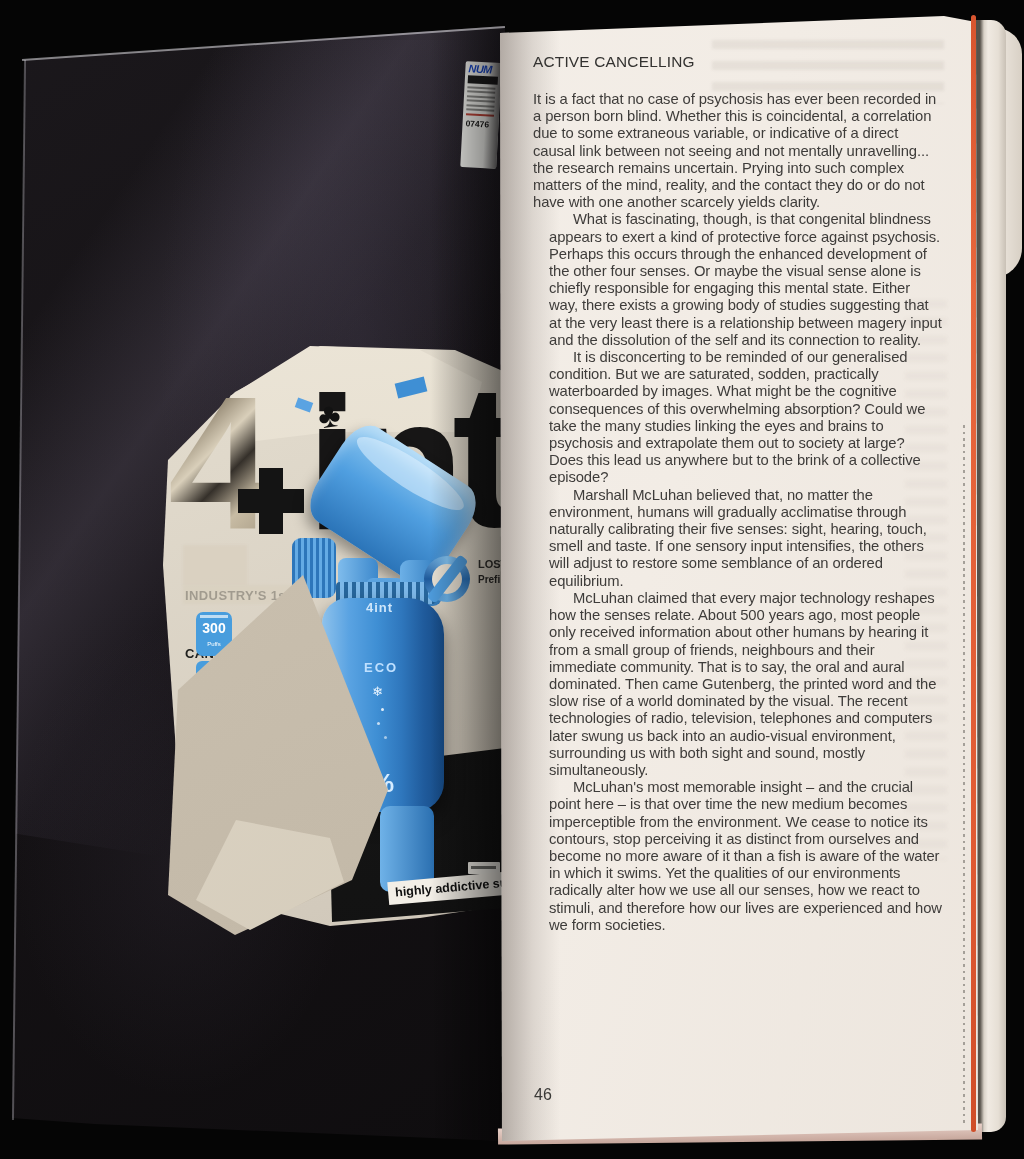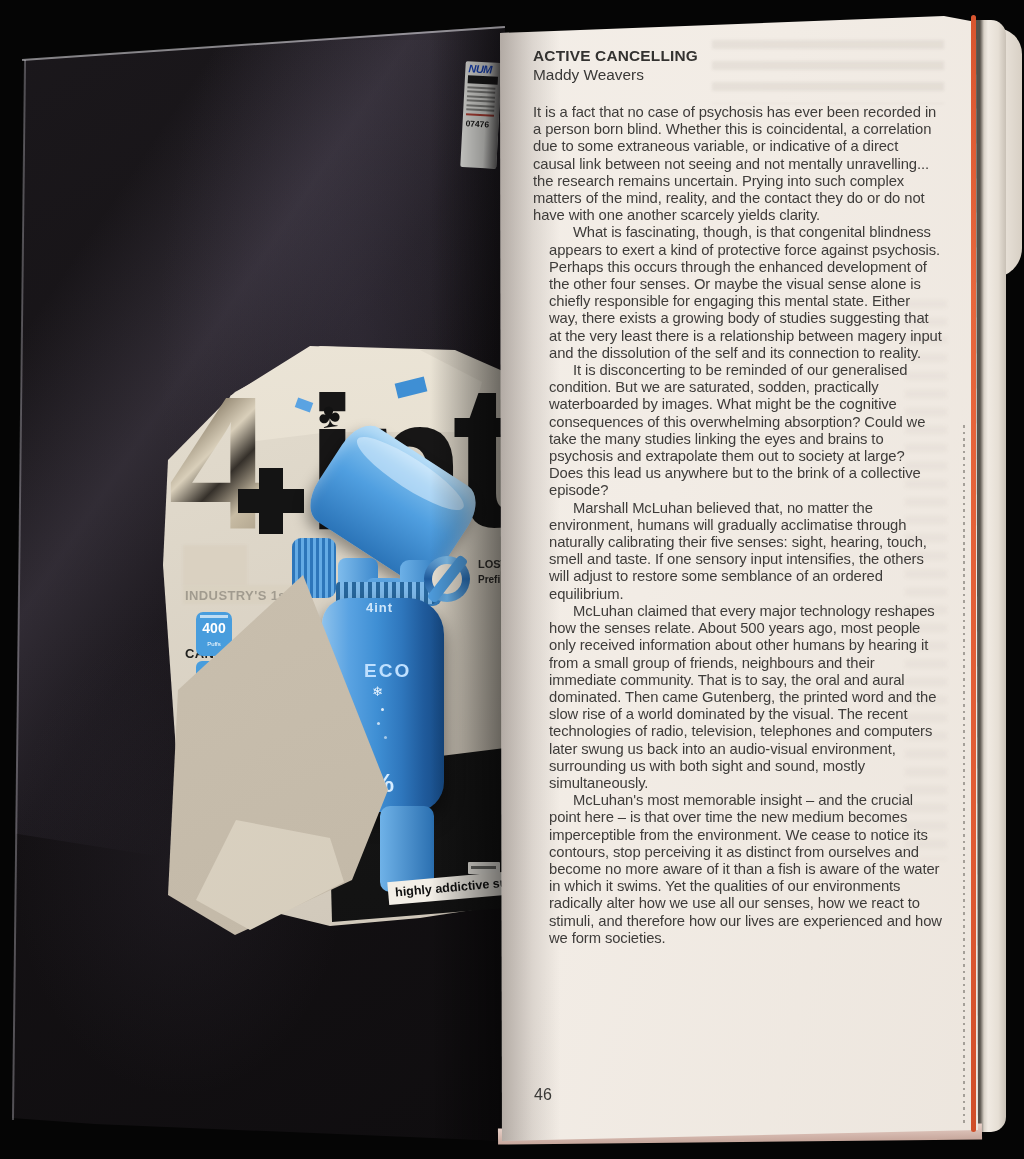--- a/index.html
+++ b/index.html
@@ -87,21 +87,21 @@
     background:linear-gradient(180deg,#5ea6e2,#2e78bc);color:#eaf4ff;font-size:6px;font-weight:700;
     text-align:center;line-height:40px;}
   .cap-s4{left:400px;top:560px;width:42px;height:46px;border-radius:9px;
     background:linear-gradient(90deg,#6cb0e7,#2f7abd);}
   .device-collar{left:336px;top:582px;width:100px;height:22px;border-radius:4px;
     background:repeating-linear-gradient(90deg,#27669c 0 4px,#7db8e8 4px 8px);}
   .device{left:322px;top:598px;width:122px;height:214px;border-radius:26px 36px 30px 26px;
     background:linear-gradient(90deg,#8ec2ec 0%,#5aa3e2 22%,#3f8fd4 45%,#2f77bd 65%,#1f5a9b 84%,#164a84 100%);
     box-shadow:0 10px 18px rgba(0,0,0,.5);}
   .device-brand{left:366px;top:600px;font-size:13px;font-weight:700;letter-spacing:1px;color:#cfe6fa;}
-  .device-eco{left:364px;top:660px;font-size:19px;font-weight:800;letter-spacing:2px;color:#bfe0ff;}
+  .device-eco{left:364px;top:660px;font-size:13px;font-weight:800;letter-spacing:2px;color:#bfe0ff;}
   .snowflake-icon{left:372px;top:684px;font-size:13px;color:#eaf5ff;}
   .snow-dots{left:381px;top:708px;width:3px;height:3px;border-radius:50%;background:rgba(255,255,255,.85);
     box-shadow:-4px 14px 0 rgba(255,255,255,.7),3px 28px 0 rgba(255,255,255,.55);}
   .device-percent{left:344px;top:768px;font-size:26px;font-weight:800;color:#d6ecff;letter-spacing:-1px;}
   .cyl-bottom{left:380px;top:806px;width:54px;height:86px;border-radius:10px;
     background:linear-gradient(90deg,#6fb2e8,#2a6fb0);}
 
   .lost-logo{left:424px;top:556px;width:46px;height:46px;border-radius:50%;
     background:conic-gradient(#83c3f1,#2a6fb5,#6db4ea,#1f5a9b,#83c3f1);}
   .lost-logo i{position:absolute;left:8px;top:8px;width:30px;height:30px;border-radius:50%;background:#e6dfd2;}
@@ -138,22 +138,22 @@
   .rp-gutter{left:500px;top:20px;width:60px;height:1121px;
     background:linear-gradient(90deg,rgba(58,46,40,.35),rgba(58,46,40,.12) 55%,transparent);}
   .ghost-1{left:712px;top:40px;width:232px;height:64px;filter:blur(1.6px);opacity:.55;
     background:repeating-linear-gradient(180deg,rgba(118,108,98,.18) 0 9px,transparent 9px 21px);}
   .ghost-2{left:905px;top:300px;width:42px;height:560px;filter:blur(2px);opacity:.4;
     background:repeating-linear-gradient(180deg,rgba(120,110,100,.12) 0 8px,transparent 8px 18px);}
   .perforation-dots{left:963px;top:425px;width:2px;height:700px;opacity:.65;
     background:repeating-linear-gradient(180deg,#7d7972 0 2.5px,transparent 2.5px 6.5px);}
 
   .article{left:533px;top:46px;width:409px;color:#3e3c3a;}
-  .article-title{position:static;display:block;font-size:15.4px;line-height:19px;font-weight:700;
-    letter-spacing:.2px;color:#333230;}
+  .article-title{position:static;display:block;font-size:15.4px;line-height:19px;font-weight:400;
+    letter-spacing:.2px;color:#333230;margin-top:6px;}
   .article-byline{position:static;display:block;font-size:15.4px;line-height:19px;color:#3a3937;}
   .article p{position:static;display:block;margin:0;font-size:14.8px;line-height:17.2px;
     letter-spacing:-.1px;text-align:left;hyphens:auto;}
   .article p:first-of-type{margin-top:20px;}
   .article p + p{text-indent:24px;margin-left:16px;}
   .page-number{left:534px;top:1086px;font-size:16px;color:#3a3937;}
 
   .orange-edge{left:971px;top:15px;width:5px;height:1117px;border-radius:3px;
     background:linear-gradient(180deg,#d9552f,#e8673d 25%,#e05a33 75%,#cf4e29);}
 </style>
@@ -181,21 +181,21 @@
 
     <div class="tagline">
       <span>INDUSTRY'S 1st</span>
       <span>CANCELLING</span>
       <span>ACTIVE</span>
     </div>
     <div class="tag-wear1"></div>
     <div class="tag-wear2"></div>
 
     <div class="puffs-badge">
-      <span style="position:static">400</span>
+      <span style="position:static">300</span>
       <em>Puffs</em>
     </div>
     <div class="screen-badge">
       <span>Interac</span>
       <span>Scre</span>
     </div>
     <div class="stub-badge"></div>
 
     <div class="band-dark"></div>
 
@@ -252,21 +252,20 @@
   <div class="curl-strip"></div>
   <div class="bottom-strip"></div>
 
   <div class="right-page">
     <div class="rp-gutter"></div>
     <div class="ghost-1"></div>
     <div class="ghost-2"></div>
 
     <div class="article">
       <span class="article-title">ACTIVE CANCELLING</span>
-      <span class="article-byline">Maddy Weavers</span>
       <p>It is a fact that no case of psychosis has ever been recorded in a person born blind. Whether this is coincidental, a correlation due to some extraneous variable, or indicative of a direct causal link between not seeing and not mentally unravelling... the research remains uncertain. Prying into such complex matters of the mind, reality, and the contact they do or do not have with one another scarcely yields clarity.</p>
       <p>What is fascinating, though, is that congenital blindness appears to exert a kind of protective force against psychosis. Perhaps this occurs through the enhanced development of the other four senses. Or maybe the visual sense alone is chiefly responsible for engaging this mental state. Either way, there exists a growing body of studies suggesting that at the very least there is a relationship between magery input and the dissolution of the self and its connection to reality.</p>
       <p>It is disconcerting to be reminded of our generalised condition. But we are saturated, sodden, practically waterboarded by images. What might be the cognitive consequences of this overwhelming absorption? Could we take the many studies linking the eyes and brains to psychosis and extrapolate them out to society at large? Does this lead us anywhere but to the brink of a collective episode?</p>
       <p>Marshall McLuhan believed that, no matter the environment, humans will gradually acclimatise through naturally calibrating their five senses: sight, hearing, touch, smell and taste. If one sensory input intensifies, the others will adjust to restore some semblance of an ordered equilibrium.</p>
       <p>McLuhan claimed that every major technology reshapes how the senses relate. About 500 years ago, most people only received information about other humans by hearing it from a small group of friends, neighbours and their immediate community. That is to say, the oral and aural dominated. Then came Gutenberg, the printed word and the slow rise of a world dominated by the visual. The recent technologies of radio, television, telephones and computers later swung us back into an audio-visual environment, surrounding us with both sight and sound, mostly simultaneously.</p>
       <p>McLuhan's most memorable insight – and the crucial point here – is that over time the new medium becomes imperceptible from the environment. We cease to notice its contours, stop perceiving it as distinct from ourselves and become no more aware of it than a fish is aware of the water in which it swims. Yet the qualities of our environments radically alter how we use all our senses, how we react to stimuli, and therefore how our lives are experienced and how we form societies.</p>
     </div>
     <div class="page-number">46</div>
 
     <div class="perforation-dots"></div>

